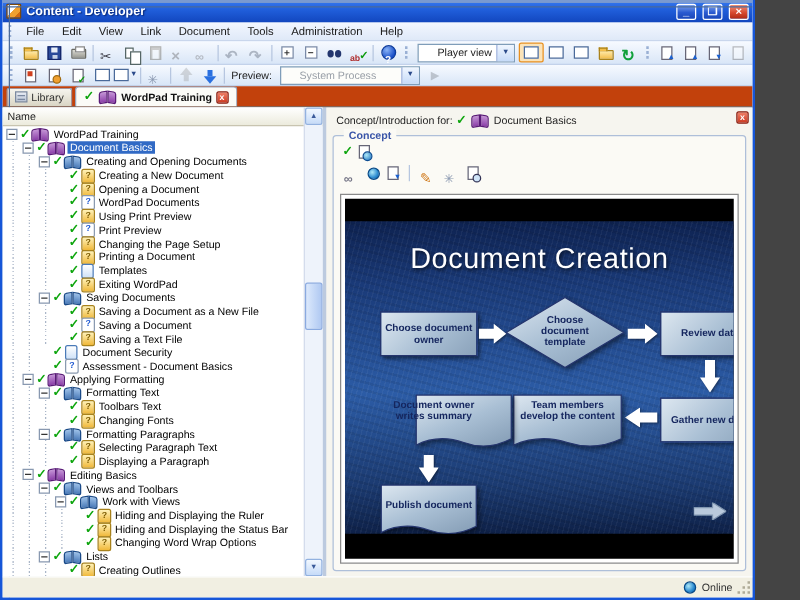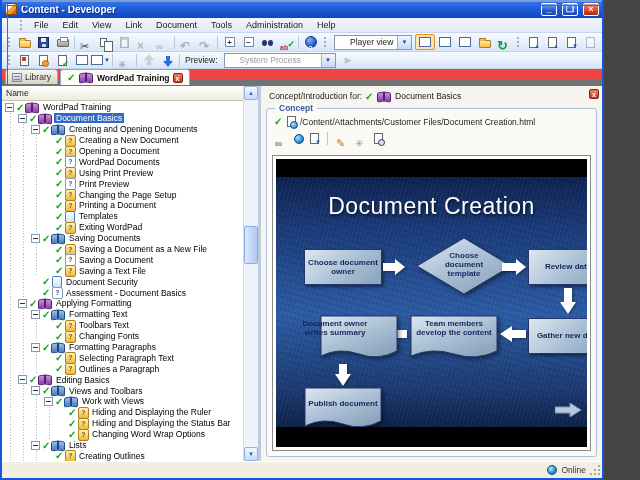--- a/index.html
+++ b/index.html
@@ -7,21 +7,21 @@
   .window{position:relative;width:604px;height:480px;background:#d6e5fa;border:2px solid #1656d8;border-top:0;overflow:hidden;}
 
   
   .titlebar{height:18px;background:linear-gradient(180deg,#3a7cf0 0%,#2160dd 40%,#1246be 100%);display:flex;align-items:center;padding:0 3px;gap:4px;}
   .appicon{width:12px;height:12px;background:linear-gradient(135deg,#fff 0 45%,#f0a030 45% 75%,#d06a10 75%);border:1px solid #7a4a10;border-radius:1px;flex:none;}
   .title-text{flex:1;color:#fff;font-size:10px;font-weight:bold;text-shadow:1px 1px 1px #0a2a7a;white-space:nowrap;overflow:hidden;}
   .wbtn{width:16px;height:13px;margin-left:1px;border:1px solid #fff;border-radius:2px;background:linear-gradient(#7ea4ee,#2a5ad0 55%,#1a46b8);color:#fff;font:bold 9px/11px "Liberation Sans",sans-serif;text-align:center;flex:none;}
   .wbtn.close{background:linear-gradient(#f09078,#d84a30 55%,#b02a14);}
 
   
-  .menubar{height:15px;background:linear-gradient(#f3f7ff,#dfe9f8);display:flex;align-items:center;gap:0;padding-left:14px;border-bottom:1px solid #c9d6ec;font-size:9px;color:#1a1a1a;}
+  .menubar{height:15px;background:linear-gradient(#f3f7ff,#dfe9f8);display:flex;align-items:center;gap:0;padding-left:1px;border-bottom:1px solid #c9d6ec;font-size:9px;color:#1a1a1a;}
   .grip{width:5px;height:10px;margin:0 3px;background:repeating-linear-gradient(to bottom,#9ab0d4 0 2px,transparent 2px 4px);background-size:2px 100%;background-repeat:no-repeat;background-position:1px 0;flex:none;}
   .menu-item{padding:1px 7px;}
 
   
   .toolbar{display:flex;align-items:center;background:linear-gradient(#f7faff,#d9e6f7);border-bottom:1px solid #c3d2ea;padding:0 2px;}
   .toolbar.r1{height:19px;}
   .toolbar.r2{height:17px;}
   .tbtn{width:19px;height:16px;display:flex;align-items:center;justify-content:center;flex:none;border-radius:2px;}
   .tsep{width:1px;height:13px;background:#b6c6e0;margin:0 2px;flex:none;}
   .disabled{opacity:.42;filter:grayscale(.8);}
@@ -74,21 +74,21 @@
   .combo{display:flex;align-items:center;width:112px;height:15px;background:#fff;border:1px solid #7f9db9;margin:0 3px;font-size:8.5px;color:#222;}
   .combo .cval{flex:1;padding:0 3px;white-space:nowrap;overflow:hidden;margin-left:12px;}
   .combo .cbtn{width:14px;height:13px;background:linear-gradient(#f0f6ff,#c6dbf8);border-left:1px solid #9ab0dd;text-align:center;font-size:6px;line-height:13px;color:#2a4a8a;}
   .combo.dis{background:#fdfdfa;}
   .combo.dis .cval{color:#9aa0a8;}
   .vbtn{width:20px;height:16px;display:flex;align-items:center;justify-content:center;border:1px solid transparent;border-radius:2px;flex:none;}
   .vbtn.sel{border:1px solid #e89020;background:#fbe3b8;}
   .tlabel-txt{font-size:8.5px;color:#222;margin:16px 3px;white-space:nowrap;}
 
   
-  .tabbar{height:17px;background:#ef4444;display:flex;align-items:flex-start;padding-left:3px;gap:2px;border-bottom:7px solid #737373;}
+  .tabbar{height:17px;background:#c2410c;display:flex;align-items:center;padding-left:3px;gap:2px;border-bottom:1px solid #737373;}
   .tab{height:15px;display:flex;align-items:center;gap:3px;padding:0 6px;font-size:8.5px;border:1px solid #98a4ba;border-bottom:none;border-radius:3px 3px 0 0;white-space:nowrap;}
   .tab.inactive{background:linear-gradient(#f6f5ef,#d9d5c4);color:#333;}
   .tab.active{background:#fbfbf7;font-weight:bold;height:16px;color:#111;}
   .xbtn{width:10px;height:10px;background:linear-gradient(#f08068,#cc3a22);border:1px solid #8a1a0c;border-radius:2px;color:#fff;font:bold 7px/9px "Liberation Sans",sans-serif;text-align:center;flex:none;}
   .ic-lib{width:10px;height:9px;background:linear-gradient(#e8ecf4,#b8c2d4);border:1px solid #7a88a0;position:relative;}
   .ic-lib::before{content:"";position:absolute;top:2px;left:1px;right:1px;height:1px;background:#7a88a0;box-shadow:0 3px 0 #7a88a0;}
 
   
   .main{display:flex;height:375px;background:#bccadf;}
   .left-panel{position:relative;width:256px;background:#ffffff;flex:none;}
@@ -524,21 +524,21 @@
             <span class="tpic topic"></span>
             <span class="tlabel">Selecting Paragraph Text</span>
           </div>
           <div class="tree-row">
             <span class="guide"></span>
             <span class="guide"></span>
             <span class="guide"></span>
             <span class="spacer"></span>
             <span class="check">✓</span>
             <span class="tpic topic"></span>
-            <span class="tlabel">Outlines a Paragraph</span>
+            <span class="tlabel">Displaying a Paragraph</span>
           </div>
           <div class="tree-row">
             <span class="guide"></span>
             <span class="expander"></span>
             <span class="check">✓</span>
             <span class="book purple"></span>
             <span class="tlabel">Editing Basics</span>
           </div>
           <div class="tree-row">
             <span class="guide"></span>
@@ -622,21 +622,20 @@
         <span>Document Basics</span>
         <span class="xbtn rp-close">x</span>
       </div>
 
       <div class="groupbox">
         <span class="gb-legend">Concept</span>
 
         <div class="path-row">
           <span class="check">✓</span>
           <span class="mini-page mp-globe"></span>
-          <span>/Content/Attachments/Customer Files/Document Creation.html</span>
         </div>
 
         <div class="mini-toolbar">
           <span class="ic ic-chain"></span>
           <span class="ic-globe"></span>
           <span class="mini-page mp-dn"></span>
           <span class="tsep"></span>
           <span class="ic ic-pencil"></span>
           <span class="ic ic-aster"></span>
           <span class="mini-page mp-glass"></span>
@@ -651,21 +650,21 @@
               <div class="fcrect" style="left:28px;top:72px;width:78px;height:36px;">
                 <span>Choose document owner</span>
               </div>
 
               <div class="fc-arrow" style="left:107px;top:82px;">
                 <svg width="22" height="16">
                     <polygon points="0,4 12,4 12,0 22,8 12,16 12,12 0,12" fill="#ffffff"></polygon>
                   </svg>
               </div>
 
-              <div class="fcnode diamond" style="left:140px;top:60px;width:96px;height:58px;">
+              <div class="fcnode diamond" style="left:128px;top:60px;width:96px;height:58px;">
                 <svg width="96" height="58" style="filter:drop-shadow(2px 2px 2px rgba(0,0,0,.45));">
                   <defs>
                     <linearGradient id="ng1" x1="0" y1="0" x2="0.8" y2="1">
                       <stop offset="0" stop-color="#dde7f0"></stop>
                         <stop offset="0.55" stop-color="#a9bfd4"></stop>
                         <stop offset="1" stop-color="#8aa2ba"></stop>
                     </linearGradient>
                   </defs>
                   <polygon points="48,1 95,29 48,57 1,29" fill="url(#ng1)" stroke="#25356e" stroke-width="1"></polygon>
                 </svg>
@@ -704,21 +703,21 @@
                 </svg>
                 <span class="lbl">Team members develop the content</span>
               </div>
 
               <div class="fc-arrow" style="left:107px;top:149px;">
                 <svg width="24" height="16">
                     <polygon points="24,4 11,4 11,0 0,8 11,16 11,12 24,12" fill="#ffffff"></polygon>
                   </svg>
               </div>
 
-              <div class="fcnode" style="left:20px;top:138px;width:78px;height:48px;padding-left:24px;">
+              <div class="fcnode" style="left:32px;top:138px;width:78px;height:48px;padding-left:24px;">
                 <svg width="78" height="48" style="filter:drop-shadow(2px 2px 2px rgba(0,0,0,.45));">
                   <path d="M1,1 H77 V36 Q58,46 39,39 Q19,32 1,41 Z" fill="url(#ng1)" stroke="#25356e" stroke-width="1"></path>
                 </svg>
                 <span class="lbl">Document owner writes summary</span>
               </div>
 
               <div class="fc-arrow" style="left:59px;top:187px;">
                 <svg width="16" height="22">
                     <polygon points="4,0 4,10 0,10 8,22 16,10 12,10 12,0" fill="#ffffff"></polygon>
                   </svg>

